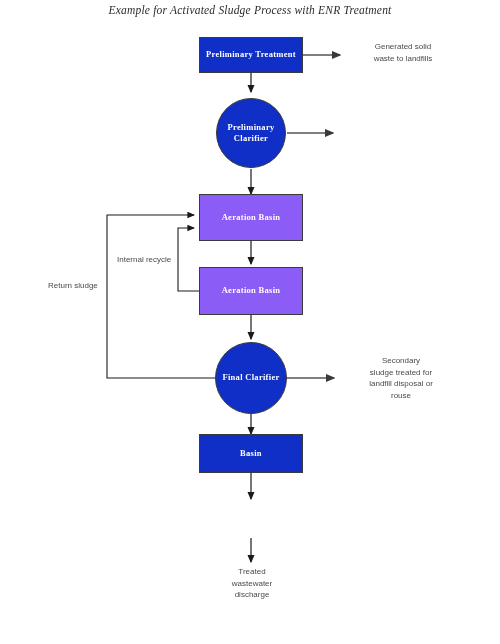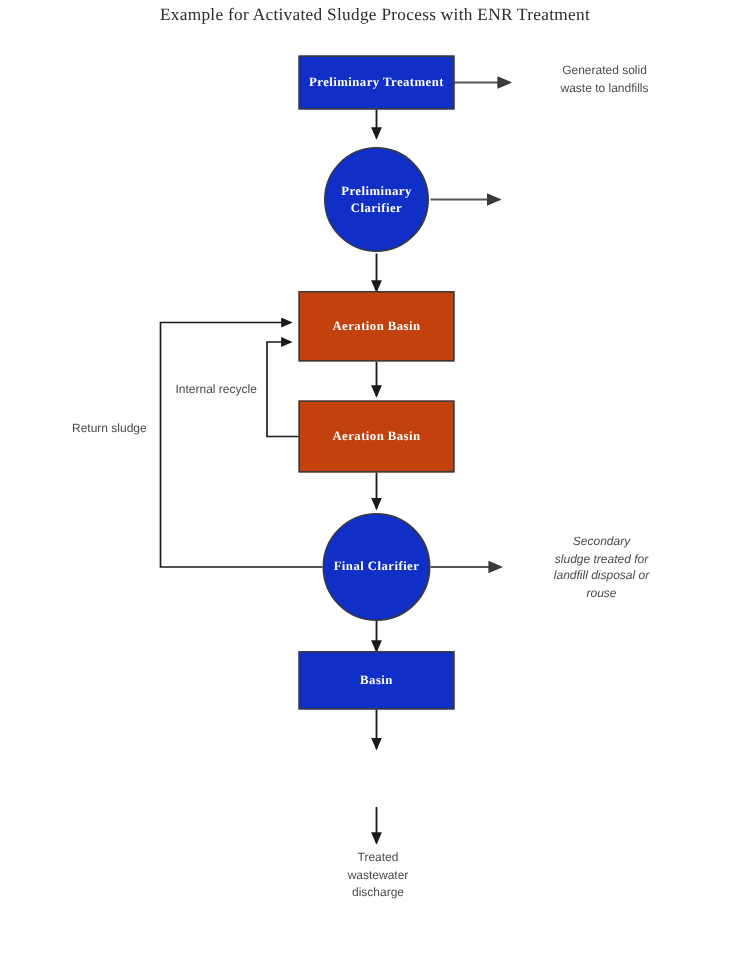--- a/index.html
+++ b/index.html
@@ -18,20 +18,21 @@
   #diagram-title {
     position: absolute;
     left: 0;
     top: 4px;
     width: 500px;
     text-align: center;
     font-family: "Liberation Serif", serif;
     font-size: 11.5px;
     color: #2b2b2b;
     letter-spacing: 0.2px;
+    font-style: italic;
   }
   svg#edges {
     position: absolute;
     left: 0;
     top: 0;
     width: 500px;
     height: 644px;
   }
   .node {
     position: absolute;
@@ -42,21 +43,21 @@
     text-align: center;
     color: #ffffff;
     font-family: "Liberation Serif", serif;
     font-weight: bold;
     font-size: 8.5px;
     letter-spacing: 0.3px;
     line-height: 1.35;
     border: 1px solid #3a3a3a;
   }
   .node.box-blue   { background: #0f2fc6; text-align: right; }
-  .node.box-red    { background: #c2410c; }
+  .node.box-red    { background: #8b5cf6; }
   .node.circle     { background: #0f2fc6; border-radius: 50%; }
   .side-label {
     position: absolute;
     font-family: "Liberation Sans", sans-serif;
     font-size: 8px;
     color: #4a4a4a;
     line-height: 1.45;
     text-align: center;
     white-space: pre-line;
   }
@@ -134,21 +135,21 @@
 
   <div class="node box-blue" style="left:199px; top:434px; width:104px; height:39px;">
     <span>Basin</span>
   </div>
 
 
   <div class="side-label" style="left:348px; top:41px; width:110px;">Generated solid
 waste to landfills</div>
 
 
-  <div class="side-label" style="left:342px; top:355px; width:118px;font-style:italic;">Secondary
+  <div class="side-label" style="left:342px; top:355px; width:118px;">Secondary
 sludge treated for
 landfill disposal or
 rouse</div>
 
   <div class="side-label" style="left:206px; top:566px; width:92px;">Treated
 wastewater
 discharge</div>
 
   <div class="edge-label" style="left:48px; top:280px;">Return sludge</div>
 

